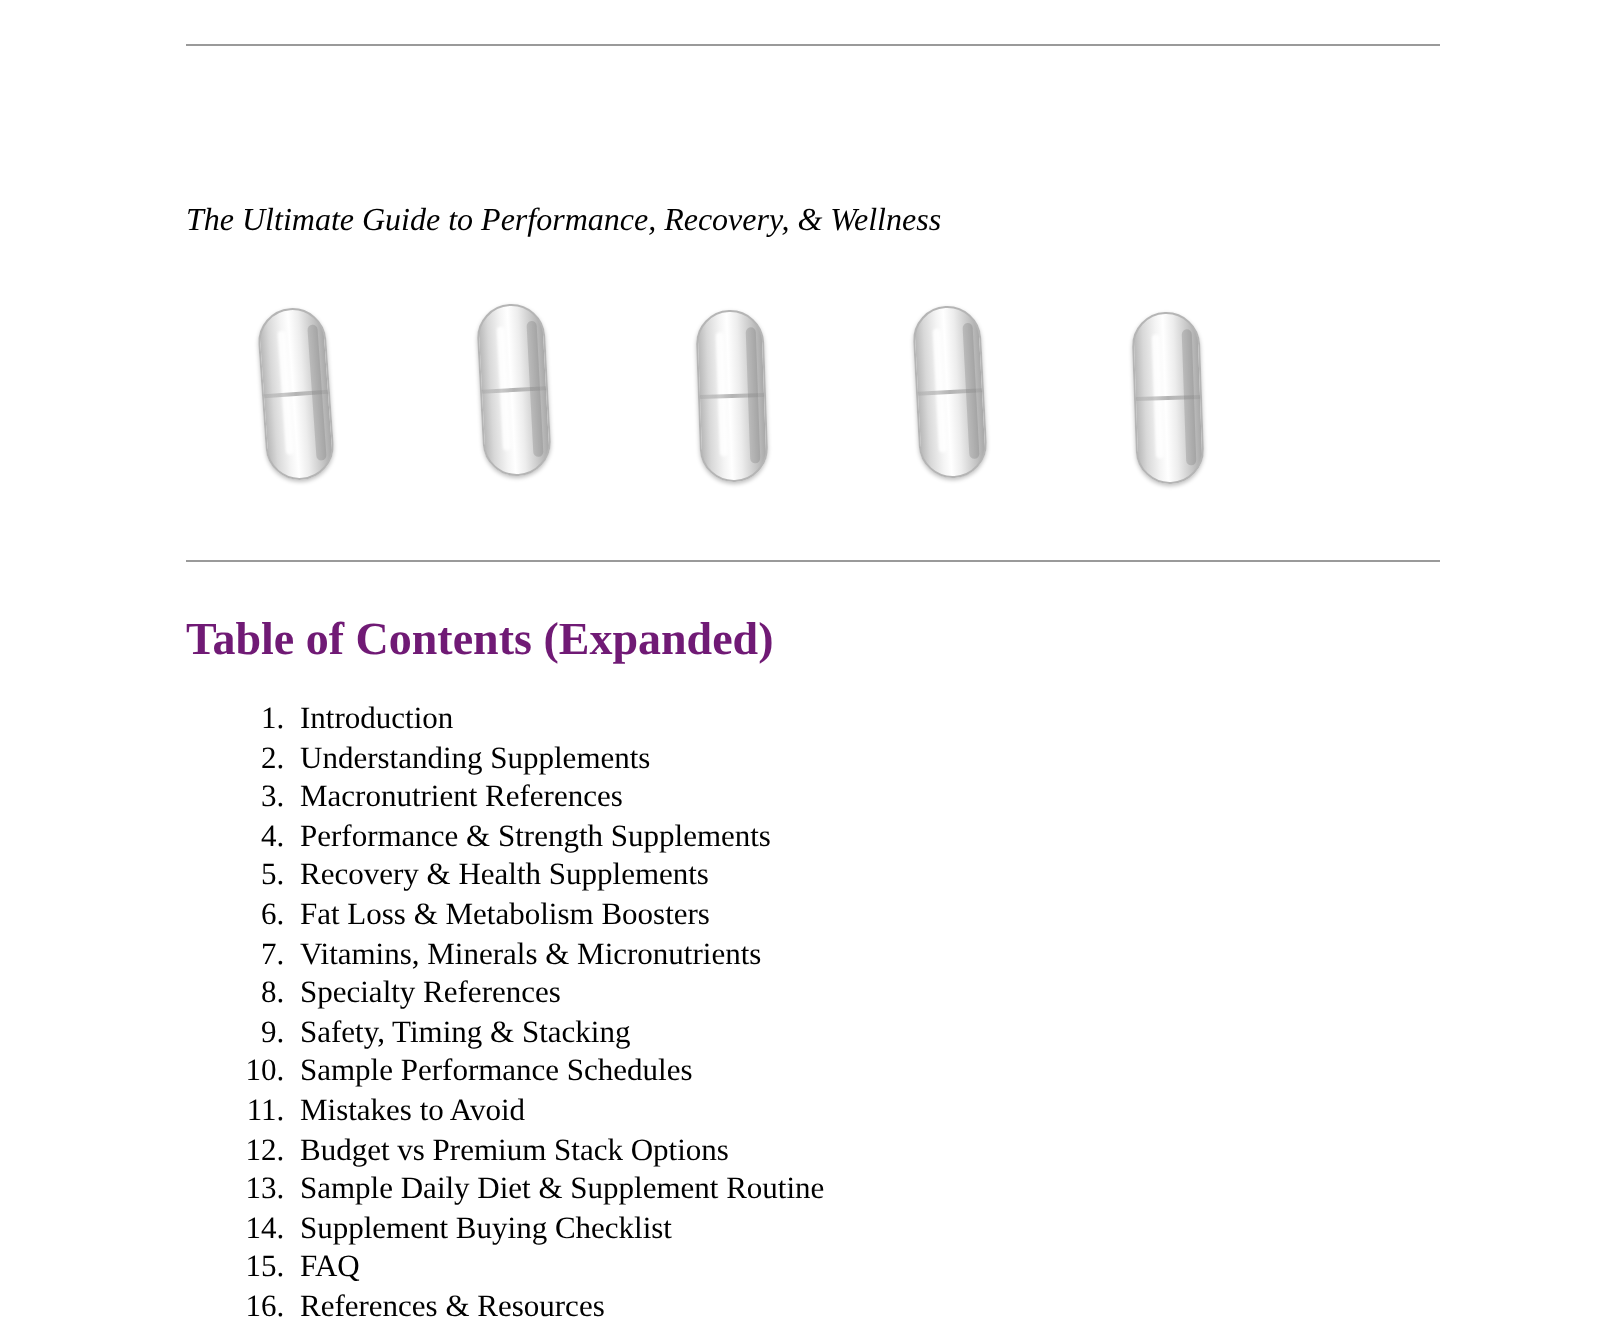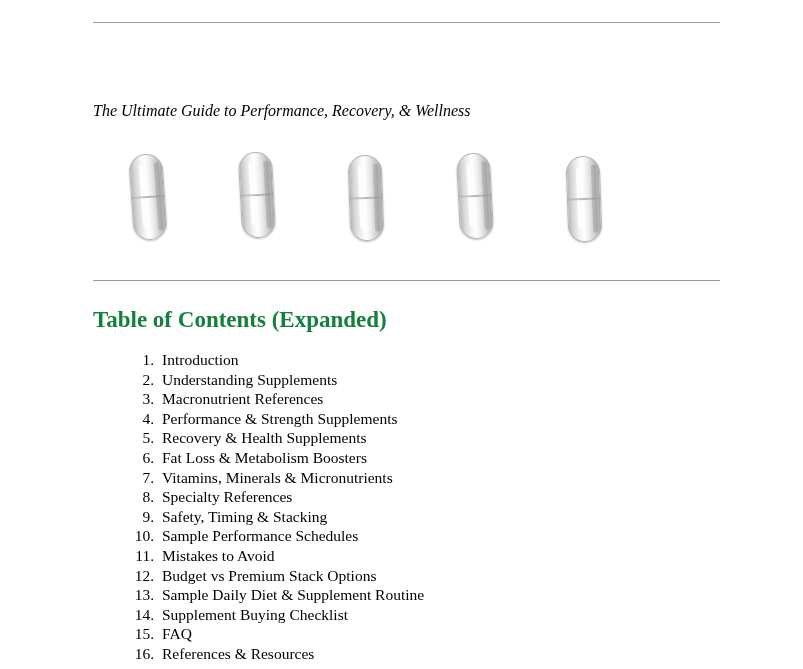--- a/index.html
+++ b/index.html
@@ -106,25 +106,25 @@
     background: rgba(90,90,90,0.22);
   }
 
   .toc-heading {
     position: absolute;
     left: 93px;
     top: 307px;
     font-family: "Liberation Serif", serif;
     font-size: 23px;
     font-weight: bold;
-    color: #15803d;
+    color: #701a75;
   }
   .toc-list {
     position: absolute;
-    left: 120px;
+    left: 108px;
     top: 350px;
     margin: 0;
     padding-left: 38px;
     font-family: "Liberation Serif", serif;
     font-size: 15.5px;
     line-height: 19.6px;
     color: #000;
   }
   .toc-list li {
     padding-left: 4px;

